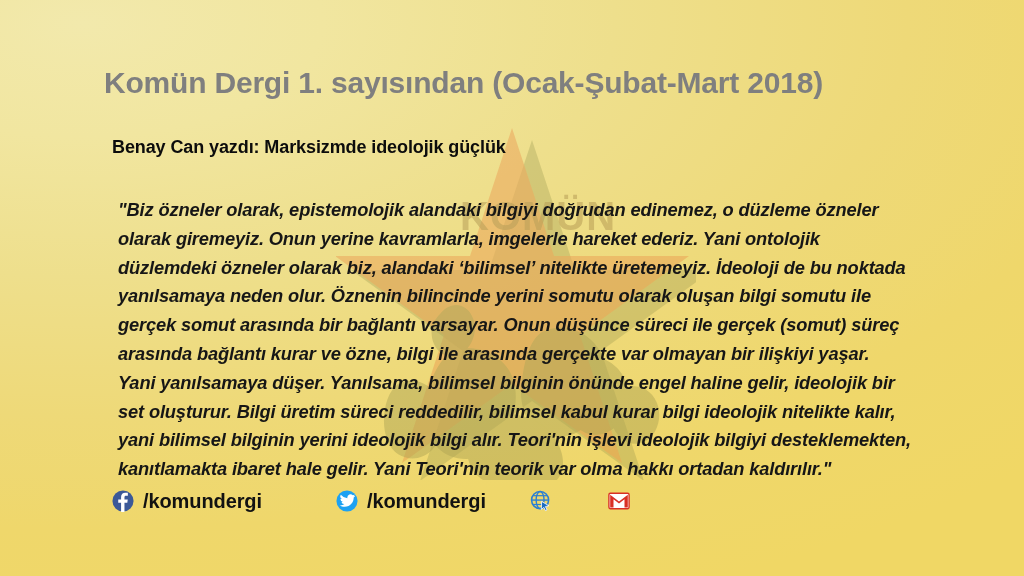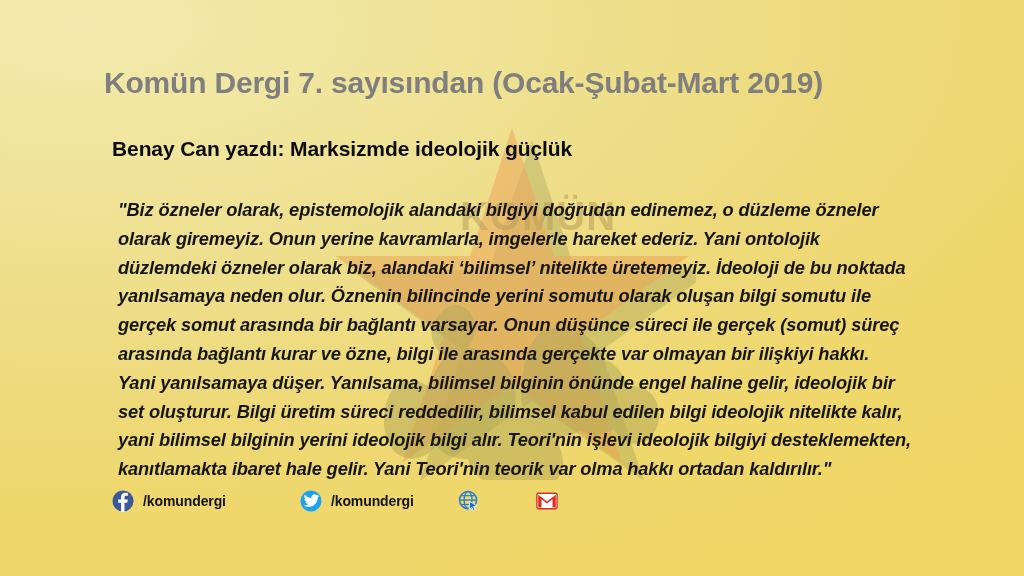--- a/index.html
+++ b/index.html
@@ -46,21 +46,21 @@
     color: #7f7f7f;
     letter-spacing: -0.2px;
     white-space: nowrap;
   }
 
   
   #subtitle {
     position: absolute;
     left: 112px;
     top: 137px;
-    font-size: 21px;
+    font-size: 18px;
     font-weight: bold;
     color: #0c0c0c;
     letter-spacing: -0.1px;
     white-space: nowrap;
   }
 
   
   #quote {
     position: absolute;
     left: 118px;
@@ -90,21 +90,21 @@
     height: 28px;
   }
   .contact .ico {
     width: 22px;
     height: 22px;
     flex: 0 0 22px;
     display: block;
     margin-right: 9px;
   }
   .contact .handle {
-    font-size: 14px;
+    font-size: 20px;
     font-weight: bold;
     color: #121212;
     white-space: nowrap;
     letter-spacing: -0.1px;
   }
   .gap-a { width: 74px; }
   .gap-b { width: 44px; }
   .gap-c { width: 47px; }
 </style>
 </head>
@@ -133,33 +133,33 @@
       <path d="M206 214 c20 -10 44 -2 56 16 c12 18 10 46 -2 66 c-12 20 -34 28 -52 20 c-18 -8 -26 -30 -22 -54 c3 -22 8 -40 20 -48 Z"></path>
       <path d="M250 240 c18 -4 34 8 40 24 c6 16 0 36 -12 46 c-14 12 -34 8 -42 -8 c-8 -16 -4 -38 6 -50 Z"></path>
       <path d="M62 266 c16 -8 34 0 42 16 c8 16 4 38 -8 50 c-14 14 -36 10 -44 -8 c-8 -18 -4 -48 10 -58 Z"></path>
       <path d="M150 300 c26 -10 56 0 70 22 c12 20 8 40 -8 46 c-22 8 -60 4 -74 -14 c-12 -16 -8 -46 12 -54 Z"></path>
       <path d="M290 270 c14 -6 28 4 32 18 c4 14 -2 30 -14 36 c-14 6 -28 -4 -32 -18 c-3 -14 2 -30 14 -36 Z"></path>
     </g>
 
     <text x="124" y="112" font-family="'Liberation Sans', sans-serif" font-size="40" font-weight="bold" fill="#8a6a30" opacity="0.55" letter-spacing="1">KOMÜN</text>
   </svg>
 
-  <div id="title">Komün Dergi 7. sayısından (Ocak-Şubat-Mart 2019)</div>
+  <div id="title">Komün Dergi 1. sayısından (Ocak-Şubat-Mart 2018)</div>
 
   <div id="subtitle">Benay Can yazdı:  Marksizmde ideolojik güçlük</div>
 
   <div id="quote">
     <span class="ln">"Biz özneler olarak, epistemolojik alandaki bilgiyi doğrudan edinemez, o düzleme özneler</span>
     <span class="ln">olarak giremeyiz. Onun yerine kavramlarla, imgelerle hareket ederiz. Yani ontolojik</span>
     <span class="ln">düzlemdeki özneler olarak biz, alandaki ‘bilimsel’ nitelikte üretemeyiz. İdeoloji de bu noktada</span>
     <span class="ln">yanılsamaya neden olur. Öznenin bilincinde yerini somutu olarak oluşan bilgi somutu ile</span>
     <span class="ln">gerçek somut arasında bir bağlantı varsayar. Onun düşünce süreci ile gerçek (somut) süreç</span>
-    <span class="ln">arasında bağlantı kurar ve özne, bilgi ile arasında gerçekte var olmayan bir ilişkiyi hakkı.</span>
+    <span class="ln">arasında bağlantı kurar ve özne, bilgi ile arasında gerçekte var olmayan bir ilişkiyi yaşar.</span>
     <span class="ln">Yani yanılsamaya düşer. Yanılsama, bilimsel bilginin önünde engel haline gelir, ideolojik bir</span>
-    <span class="ln">set oluşturur. Bilgi üretim süreci reddedilir, bilimsel kabul edilen bilgi ideolojik nitelikte kalır,</span>
+    <span class="ln">set oluşturur. Bilgi üretim süreci reddedilir, bilimsel kabul kurar bilgi ideolojik nitelikte kalır,</span>
     <span class="ln">yani bilimsel bilginin yerini ideolojik bilgi alır. Teori'nin işlevi ideolojik bilgiyi desteklemekten,</span>
     <span class="ln">kanıtlamakta ibaret hale gelir. Yani Teori'nin teorik var olma hakkı ortadan kaldırılır."</span>
   </div>
 
   <div id="footer">
 
     <div class="contact">
       <svg class="ico" viewBox="0 0 24 24" xmlns="http://www.w3.org/2000/svg" aria-hidden="true">
         <circle cx="12" cy="12" r="11.5" fill="#3b5998"></circle>
         <path d="M13.6 24V13.9h3.1l.47-3.6h-3.57V8.0c0-1.04.29-1.75 1.79-1.75h1.9V3.04c-.33-.04-1.46-.14-2.77-.14-2.74 0-4.62 1.67-4.62 4.74v2.65H6.8v3.6h3.1V24h3.7z" fill="#ffffff"></path>

